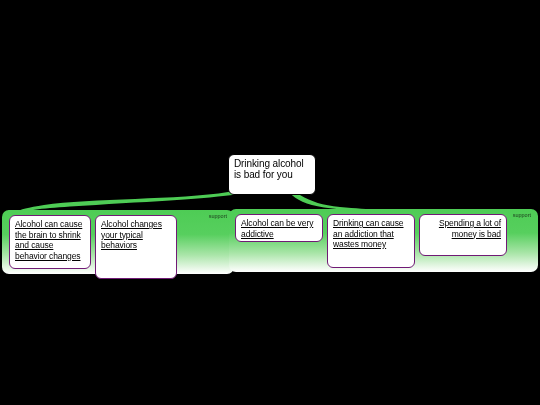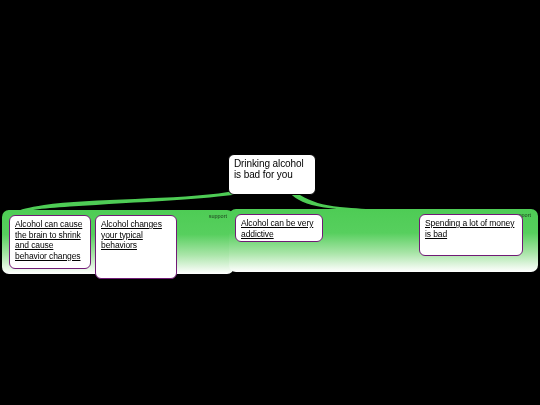--- a/index.html
+++ b/index.html
@@ -91,21 +91,21 @@
     letter-spacing: -0.1px;
     overflow: hidden;
     text-decoration: underline;
   }
 
   .n-l1 { left: 9px;   top: 215px; width: 82px; height: 54px; }
   .n-l2 { left: 95px;  top: 215px; width: 82px; height: 64px; }
 
   .n-r1 { left: 235px; top: 214px; width: 88px; height: 28px; }
   .n-r2 { left: 327px; top: 214px; width: 88px; height: 54px; }
-  .n-r3 { left: 419px; top: 214px; width: 104px; height: 42px; }
+  .n-r3 { left: 419px; top: 214px; width: 88px; height: 42px; text-align: right; }
 </style>
 </head>
 <body>
 
 <div id="canvas">
 
   <svg id="connectors" viewBox="0 0 540 405" width="540" height="405">
 
     <path d="M 252 174
              C 250 184, 243 189, 228 192
@@ -140,15 +140,16 @@
   <div class="group group-left">
     <span class="group-label">support</span>
   </div>
   <div class="node n-l1">Alcohol can cause the brain to shrink and cause behavior changes</div>
   <div class="node n-l2">Alcohol changes your typical behaviors</div>
 
   <div class="group group-right">
     <span class="group-label">support</span>
   </div>
   <div class="node n-r1">Alcohol can be very addictive</div>
+  <div class="node n-r2">Drinking can cause an addiction that wastes money</div>
   <div class="node n-r3">Spending a lot of money is bad</div>
 
 </div>
 
 </body></html>

